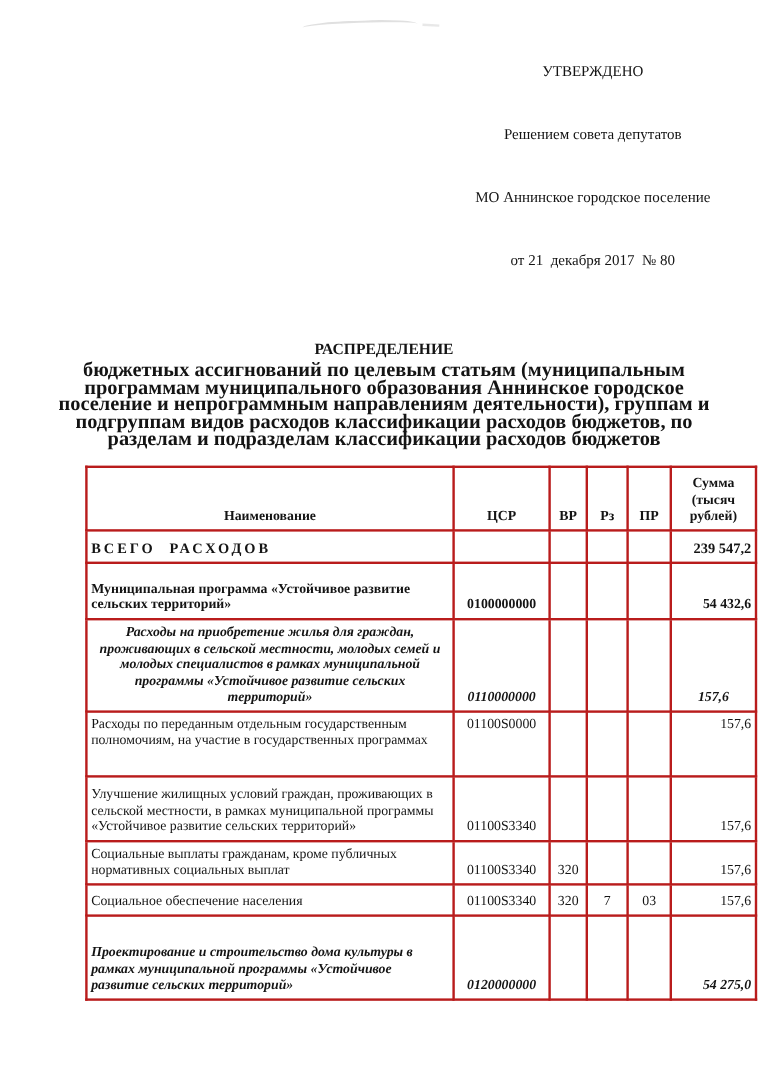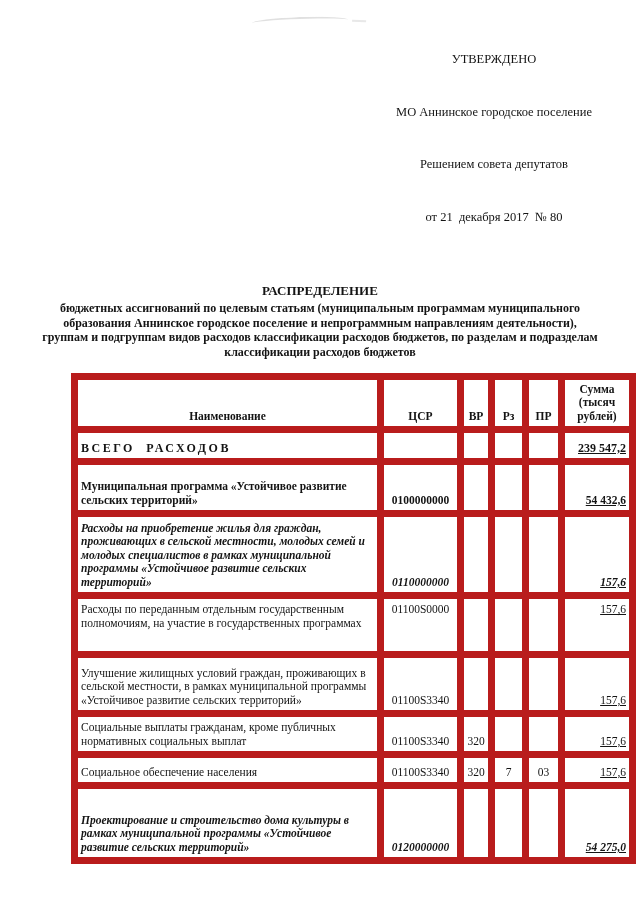--- a/index.html
+++ b/index.html
@@ -23,61 +23,61 @@
     font-size:12.5px;line-height:15px;
   }
   .approval{
     margin:16px 28px 0 auto;width:236px;text-align:center;
     font-size:12.5px;line-height:17.5px;white-space:pre-wrap;
   }
   .title-block{
     margin:22px 40px 0 40px;text-align:center;font-weight:bold;
   }
   .title-caption{font-size:13px;line-height:15px;margin-bottom:3px;}
-  .title-body{font-size:12px;line-height:14.6px;}
+  .title-body{font-size:17px;line-height:14.6px;}
   .title-year{font-size:12px;line-height:14.6px;}
   table.budget{
     margin:14px 0 0 71px;border-collapse:collapse;table-layout:fixed;
     width:558px;font-size:11.5px;line-height:13.5px;color:#141414;
   }
   table.budget th,table.budget td{
-    border:7px solid #b91c1c;vertical-align:bottom;
+    border:2px solid #b91c1c;vertical-align:bottom;
     padding:2px 3px 3px 3px;overflow:hidden;
   }
   table.budget th{font-weight:bold;}
   th.h-name{vertical-align:bottom;text-align:center;padding-bottom:5px;}
   th.h-code{vertical-align:bottom;text-align:center;padding-bottom:5px;}
   th.h-sum{vertical-align:middle;text-align:center;padding:2px 4px;}
   td.c-name{text-align:left;padding-left:8px;padding-right:6px;}
   td.c-csr,td.c-vr,td.c-rz,td.c-pr{text-align:center;}
-  td.c-sum{text-align:right;padding-right:4px;text-decoration:underline;}
+  td.c-sum{text-align:right;padding-right:4px;}
   tr.thead-row{height:53px;}
   tr.r0 td{height:20px;font-weight:bold;font-size:12px;}
   tr.r0 td.c-name{letter-spacing:2.5px;word-spacing:6px;margin-left:20px;}
   tr.r1 td{height:40px;font-weight:bold;}
-  tr.r2 td{height:70px;font-weight:bold;font-style:italic;}
+  tr.r2 td{height:70px;font-weight:bold;font-style:italic;text-align:center;}
   tr.r3 td{height:45px;vertical-align:top;padding-top:4px;}
   tr.r4 td{height:47px;}
   tr.r5 td{height:29px;}
   tr.r6 td{height:19px;}
   tr.r7 td{height:63px;font-weight:bold;font-style:italic;}
 </style>
 </head>
 <body>
 
 <div class="page">
 
   <div class="artifact"></div>
   <div class="artifact2"></div>
 
 
   <div class="approval">
     <div>УТВЕРЖДЕНО</div>
+    <div>Решением совета депутатов</div>
     <div>МО Аннинское городское поселение</div>
-    <div>Решением совета депутатов</div>
     <div>от 21  декабря 2017  № 80</div>
   </div>
 
   <div class="title-block">
     <div class="title-caption">РАСПРЕДЕЛЕНИЕ</div>
     <div class="title-body">бюджетных ассигнований по целевым статьям (муниципальным программам муниципального образования Аннинское городское поселение  и непрограммным направлениям деятельности), группам и подгруппам видов расходов классификации расходов бюджетов, по разделам и подразделам классификации расходов бюджетов</div>
   </div>
 
   <table class="budget">
     <colgroup>

